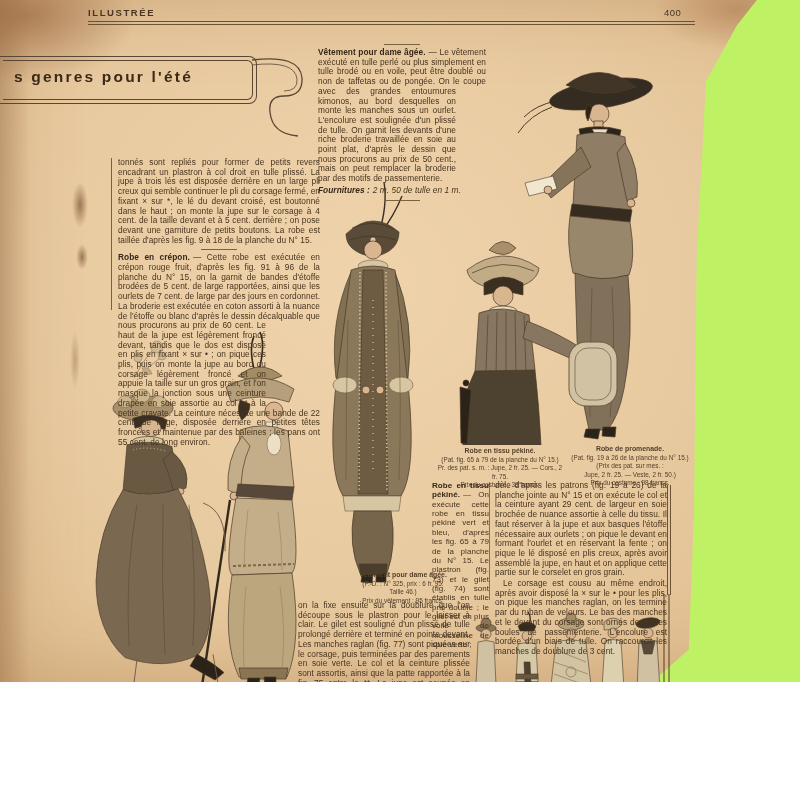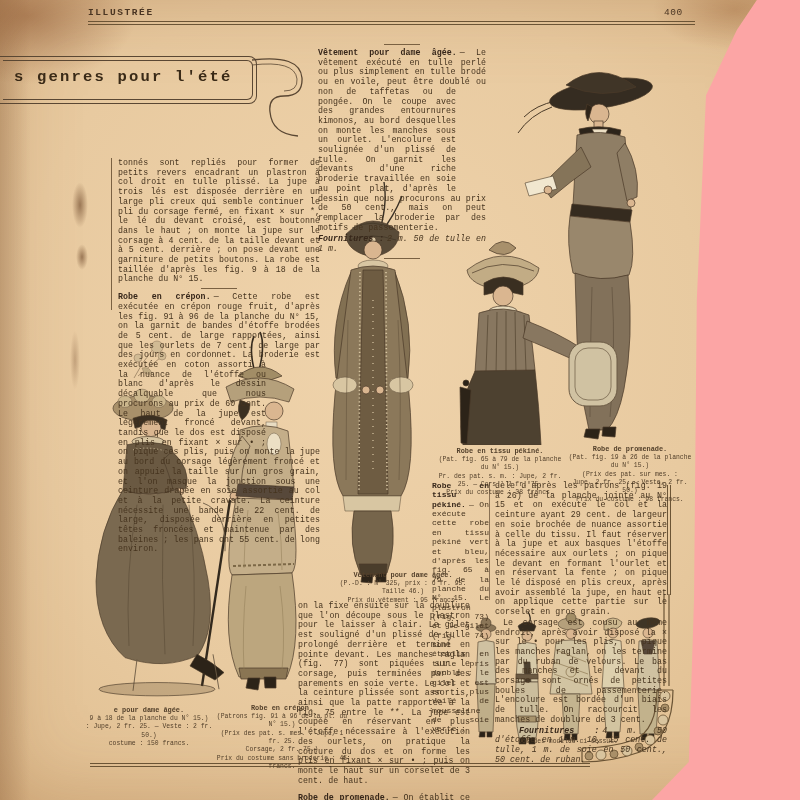--- a/index.html
+++ b/index.html
@@ -1,17 +1,17 @@
 <!DOCTYPE html>
 <html><head>
 <meta charset="utf-8">
 <style>
   html,body{margin:0;padding:0;background:#ffffff;}
-  #stage{position:relative;width:800px;height:800px;overflow:hidden;background:#fca5a5;
-         font-family:Liberation Mono, monospace;}
+  #stage{position:relative;width:800px;height:682px;overflow:hidden;background:#bef264;
+         font-family:Liberation Sans, sans-serif;}
   .abs{position:absolute;}
   .paper{position:absolute;inset:0;
     clip-path:polygon(0 0,94.6% 0,92.1% 3.75%,88.25% 11.9%,87.1% 37.5%,86.75% 75%,86.1% 95.25%,81.5% 100%,0 100%);
     background:
       radial-gradient(150px 95px at 28px 16px, rgba(118,58,24,.45), rgba(118,58,24,0) 72%),
       radial-gradient(110px 55px at 735px 10px, rgba(142,82,40,.35), rgba(142,82,40,0) 75%),
       linear-gradient(90deg, rgba(92,50,22,.22) 0px, rgba(92,50,22,0) 30px),
       linear-gradient(270deg, rgba(150,92,42,.25) 0%, rgba(150,92,42,0) 6%),
       radial-gradient(ellipse at 45% 42%, #efd3ab 0%, #e8caa0 55%, #debb8c 100%);
     box-shadow:inset 0 0 80px rgba(142,86,40,.30);}
@@ -278,21 +278,20 @@
     <div>Prix du vêtement : 95 francs.</div>
   </div>
 
   <div class="abs body" style="left:432px;top:481px;width:57px;font-size:8px;">
     <p style="margin:0;"><span class="lead">Robe en tissu pékiné.</span><span>— On exécute cette robe en tissu pékiné vert et bleu, d'après les fig. 65 à 79 de la planche du N° 15. Le plastron (fig. 73) et le gilet (fig. 74) sont établis en tulle pris double ; le gilet est en plus voilé de mousseline de soie verte ;</span></p>
   </div>
 
   <div class="abs body" style="left:495px;top:481px;width:172px;">
     <p style="margin:0;"><span>dèle d'après les patrons (fig. 19 à 26) de la planche jointe au N° 15 et on exécute le col et la ceinture ayant 29 cent. de largeur en soie brochée de nuance assortie à celle du tissu. Il faut réserver à la jupe et aux basques l'étoffe nécessaire aux ourlets ; on pique le devant en formant l'ourlet et en réservant la fente ; on pique le lé disposé en plis creux, après avoir assemblé la jupe, en haut et on applique cette partie sur le corselet en gros grain.</span></p>
     <p style="margin:1px 0 0 0;text-indent:8px;"><span>Le corsage est cousu au même endroit, après avoir disposé la × sur le • pour les plis, on pique les manches raglan, on les termine par du ruban de velours. Le bas des manches et le devant du corsage sont ornés de petites boules de passementerie. L'encolure est bordée d'un biais de tulle. On raccourcit les manches de doublure de 3 cent.</span></p>
-    <p style="margin:1px 0 0 0;text-indent:24px;"><span class="ital lead">Fournitures :</span><span class="ital">4 m. 50 d'étoffe en 1 m. 10, 15 cent. de tulle, 1 m. de soie en 50 cent., 50 cent. de ruban.</span></p>
   </div>
 
   <div class="abs body" style="left:298px;top:601px;width:172px;">
     <p style="margin:0;"><span>on la fixe ensuite sur la doublure que l'on découpe sous le plastron pour le laisser à clair. Le gilet est souligné d'un plissé de tulle prolongé derrière et terminé en pointe devant. Les manches raglan (fig. 77) sont piquées sur le corsage, puis terminées par des parements en soie verte. Le col et la ceinture plissée sont assortis, ainsi que la patte rapportée à la fig. 75 entre le **. La jupe est coupée en réservant en plus l'étoffe nécessaire à l'exécution des ourlets, on pratique la couture du dos et on forme les plis en fixant × sur • ; puis on monte le haut sur un corselet de 3 cent. de haut.</span></p>
     <p style="margin:8px 0 0 0;"><span class="lead">Robe de promenade.</span><span>— On établit ce mo-</span></p>
   </div>
 
   <div class="abs cap" style="left:85px;top:706px;width:128px;">
     <div class="t">e pour dame âgée.</div>
     <div>9 à 18 de la planche du N° 15.)</div>

